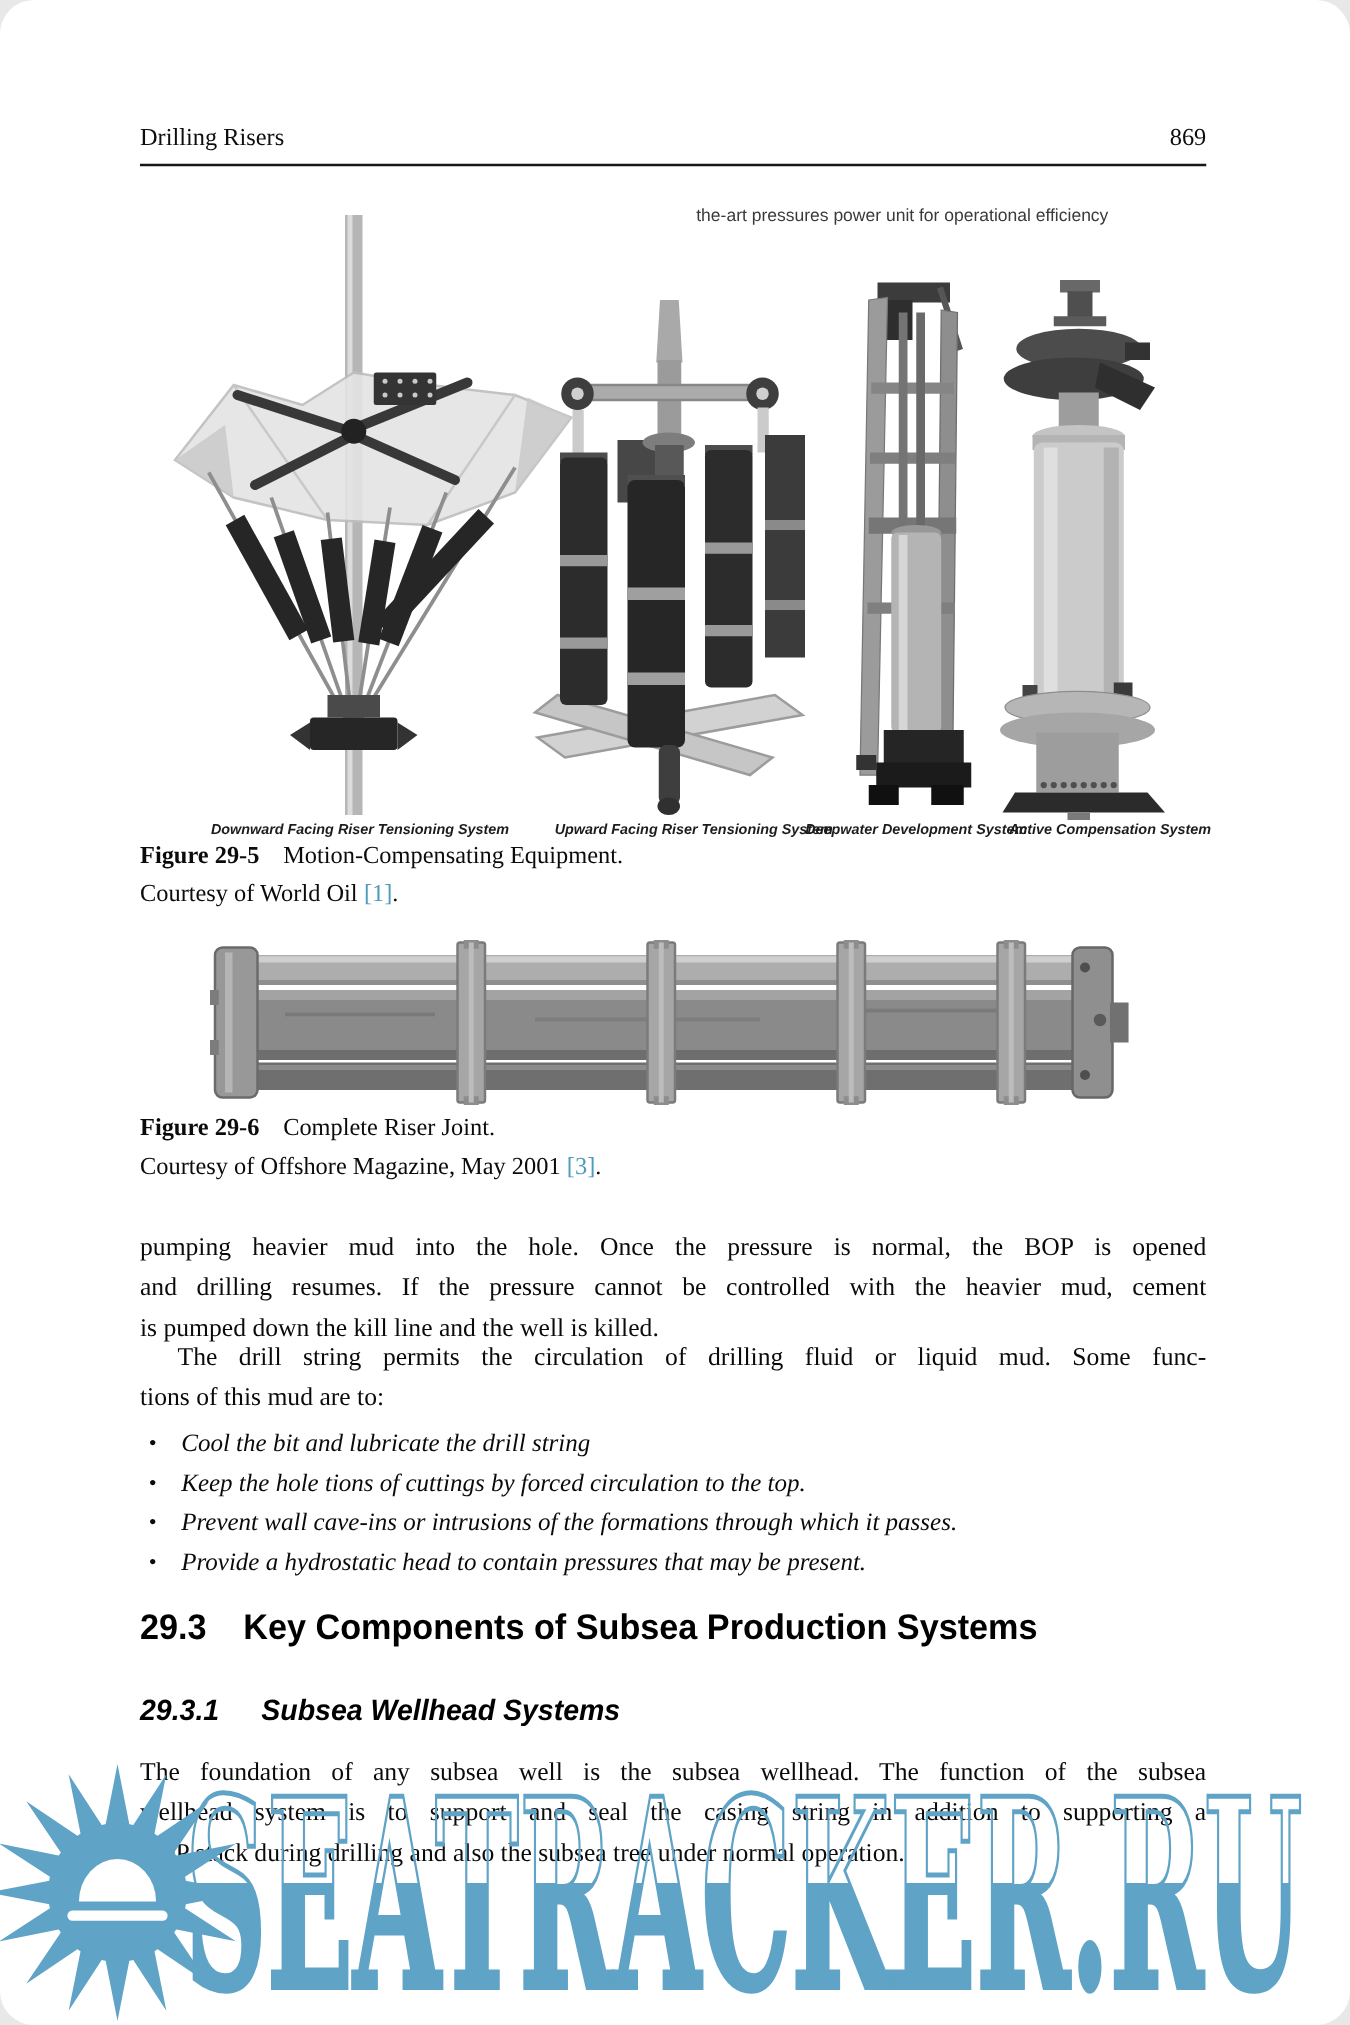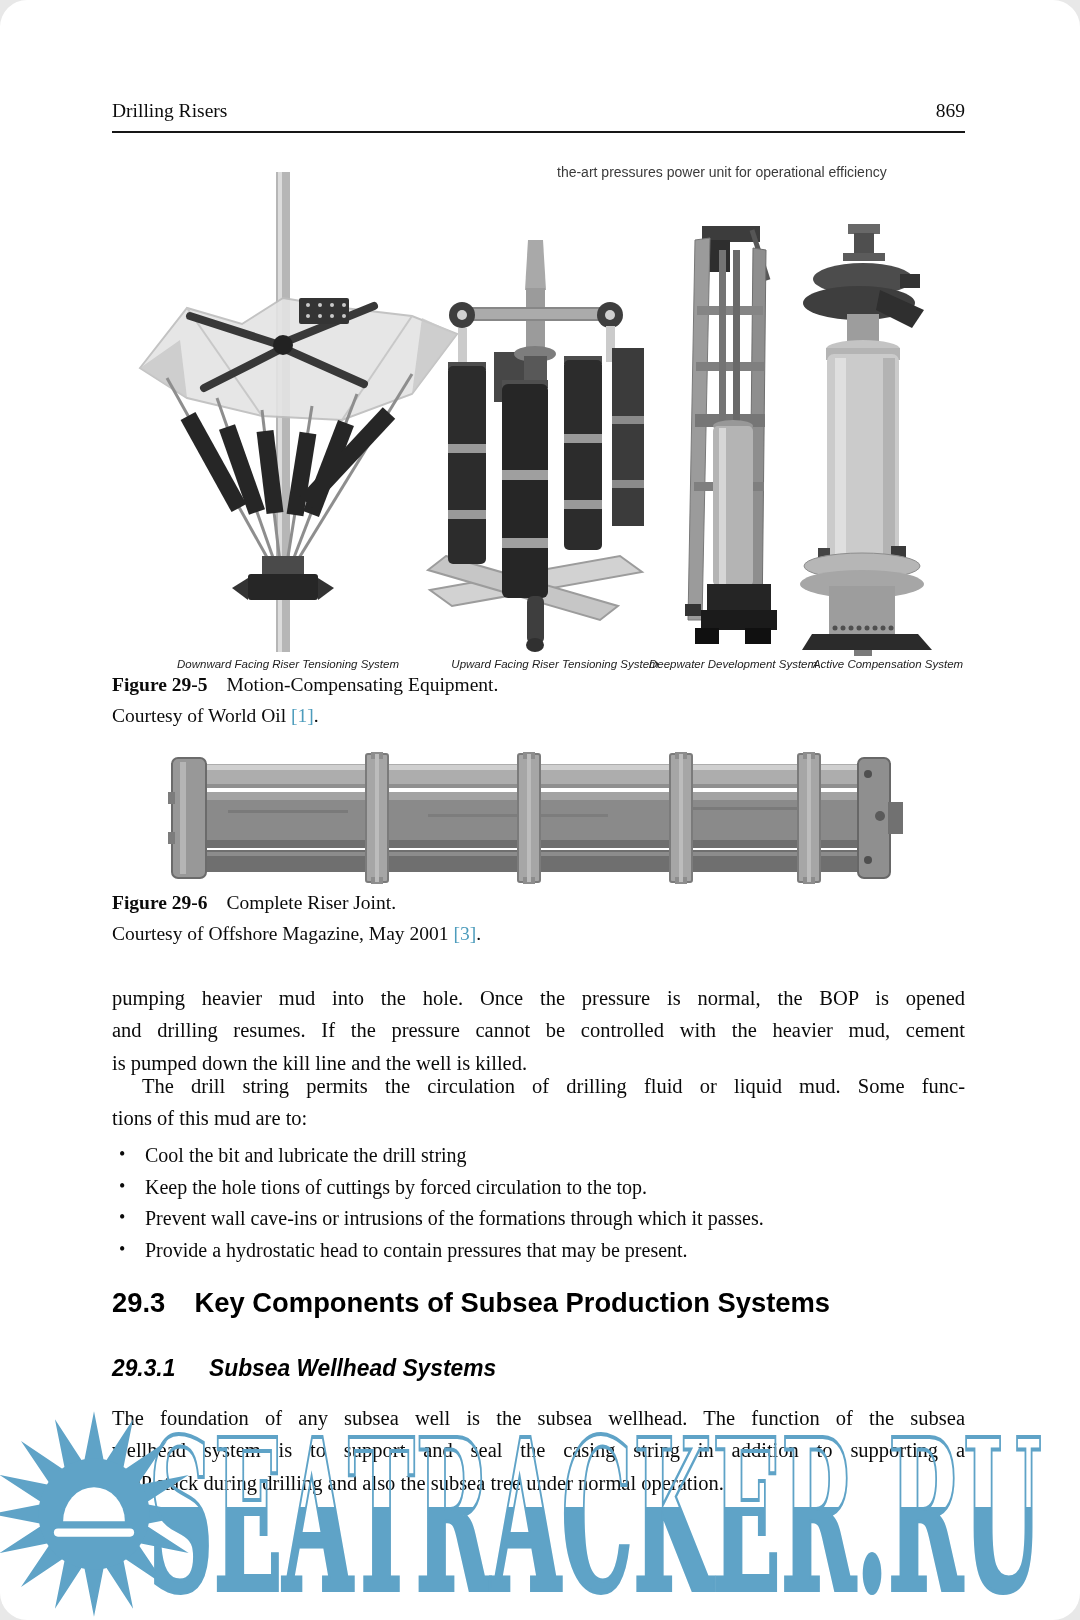--- a/index.html
+++ b/index.html
@@ -10,38 +10,38 @@
   }
   
   .running-head{position:absolute;left:112px;top:100px;font-size:19.5px;}
   .page-num{position:absolute;left:112px;top:100px;width:853px;text-align:right;font-size:19.5px;}
   .head-rule{position:absolute;left:112px;top:131px;width:853px;height:2px;background:#161616;}
   
   .fig1{position:absolute;left:112px;top:158px;width:853px;height:514px;}
   .fig1-note{position:absolute;left:445px;top:6px;font-family:"Liberation Sans",sans-serif;font-size:14px;color:#3a3a3a;white-space:nowrap;}
   .fig1-svg{position:absolute;left:0;top:0;}
   .plabel{position:absolute;top:500px;transform:translateX(-50%);
-    font-family:"Liberation Sans",sans-serif;font-weight:normal;font-style:italic;
+    font-family:"Liberation Sans",sans-serif;font-weight:bold;font-style:italic;
     font-size:11.5px;color:#1c1c1c;white-space:nowrap;}
   
   .caption{position:absolute;left:112px;width:853px;font-size:19.5px;line-height:30.5px;color:#0b0b0b;}
   .capb{font-weight:bold;}
   .capt{margin-left:19px;}
   .ref{color:#4d9cbc;margin-left:5px;}
   
   .fig2-svg{position:absolute;left:168px;top:752px;}
   
   .para{position:absolute;left:112px;width:853px;font-size:20.5px;line-height:32.4px;color:#0a0a0a;}
   .jline{text-align:justify;text-align-last:justify;}
   .lline{text-align:left;}
   .ind{text-indent:30px;}
   .blist{position:absolute;left:112px;width:853px;font-size:20px;line-height:31.6px;color:#0a0a0a;}
   .brow{position:relative;}
   .bmark{position:absolute;left:7px;top:-1px;font-size:18px;}
-  .btxt{display:block;margin-left:33px;}
+  .btxt{display:block;margin-left:33px;font-style:italic;}
   
   .h1{position:absolute;left:112px;top:1286px;font-family:"Liberation Sans",sans-serif;
       font-weight:bold;font-size:28.5px;color:#000;white-space:nowrap;
       transform:scaleX(.96);transform-origin:left center;}
   .h1 .num{display:inline-block;width:86px;}
   .h2{position:absolute;left:112px;top:1355px;font-family:"Liberation Sans",sans-serif;
       font-weight:bold;font-style:italic;font-size:23.5px;color:#000;white-space:nowrap;
       transform:scaleX(.97);transform-origin:left center;}
   .h2 .num{display:inline-block;width:100px;font-style:italic;}
   

